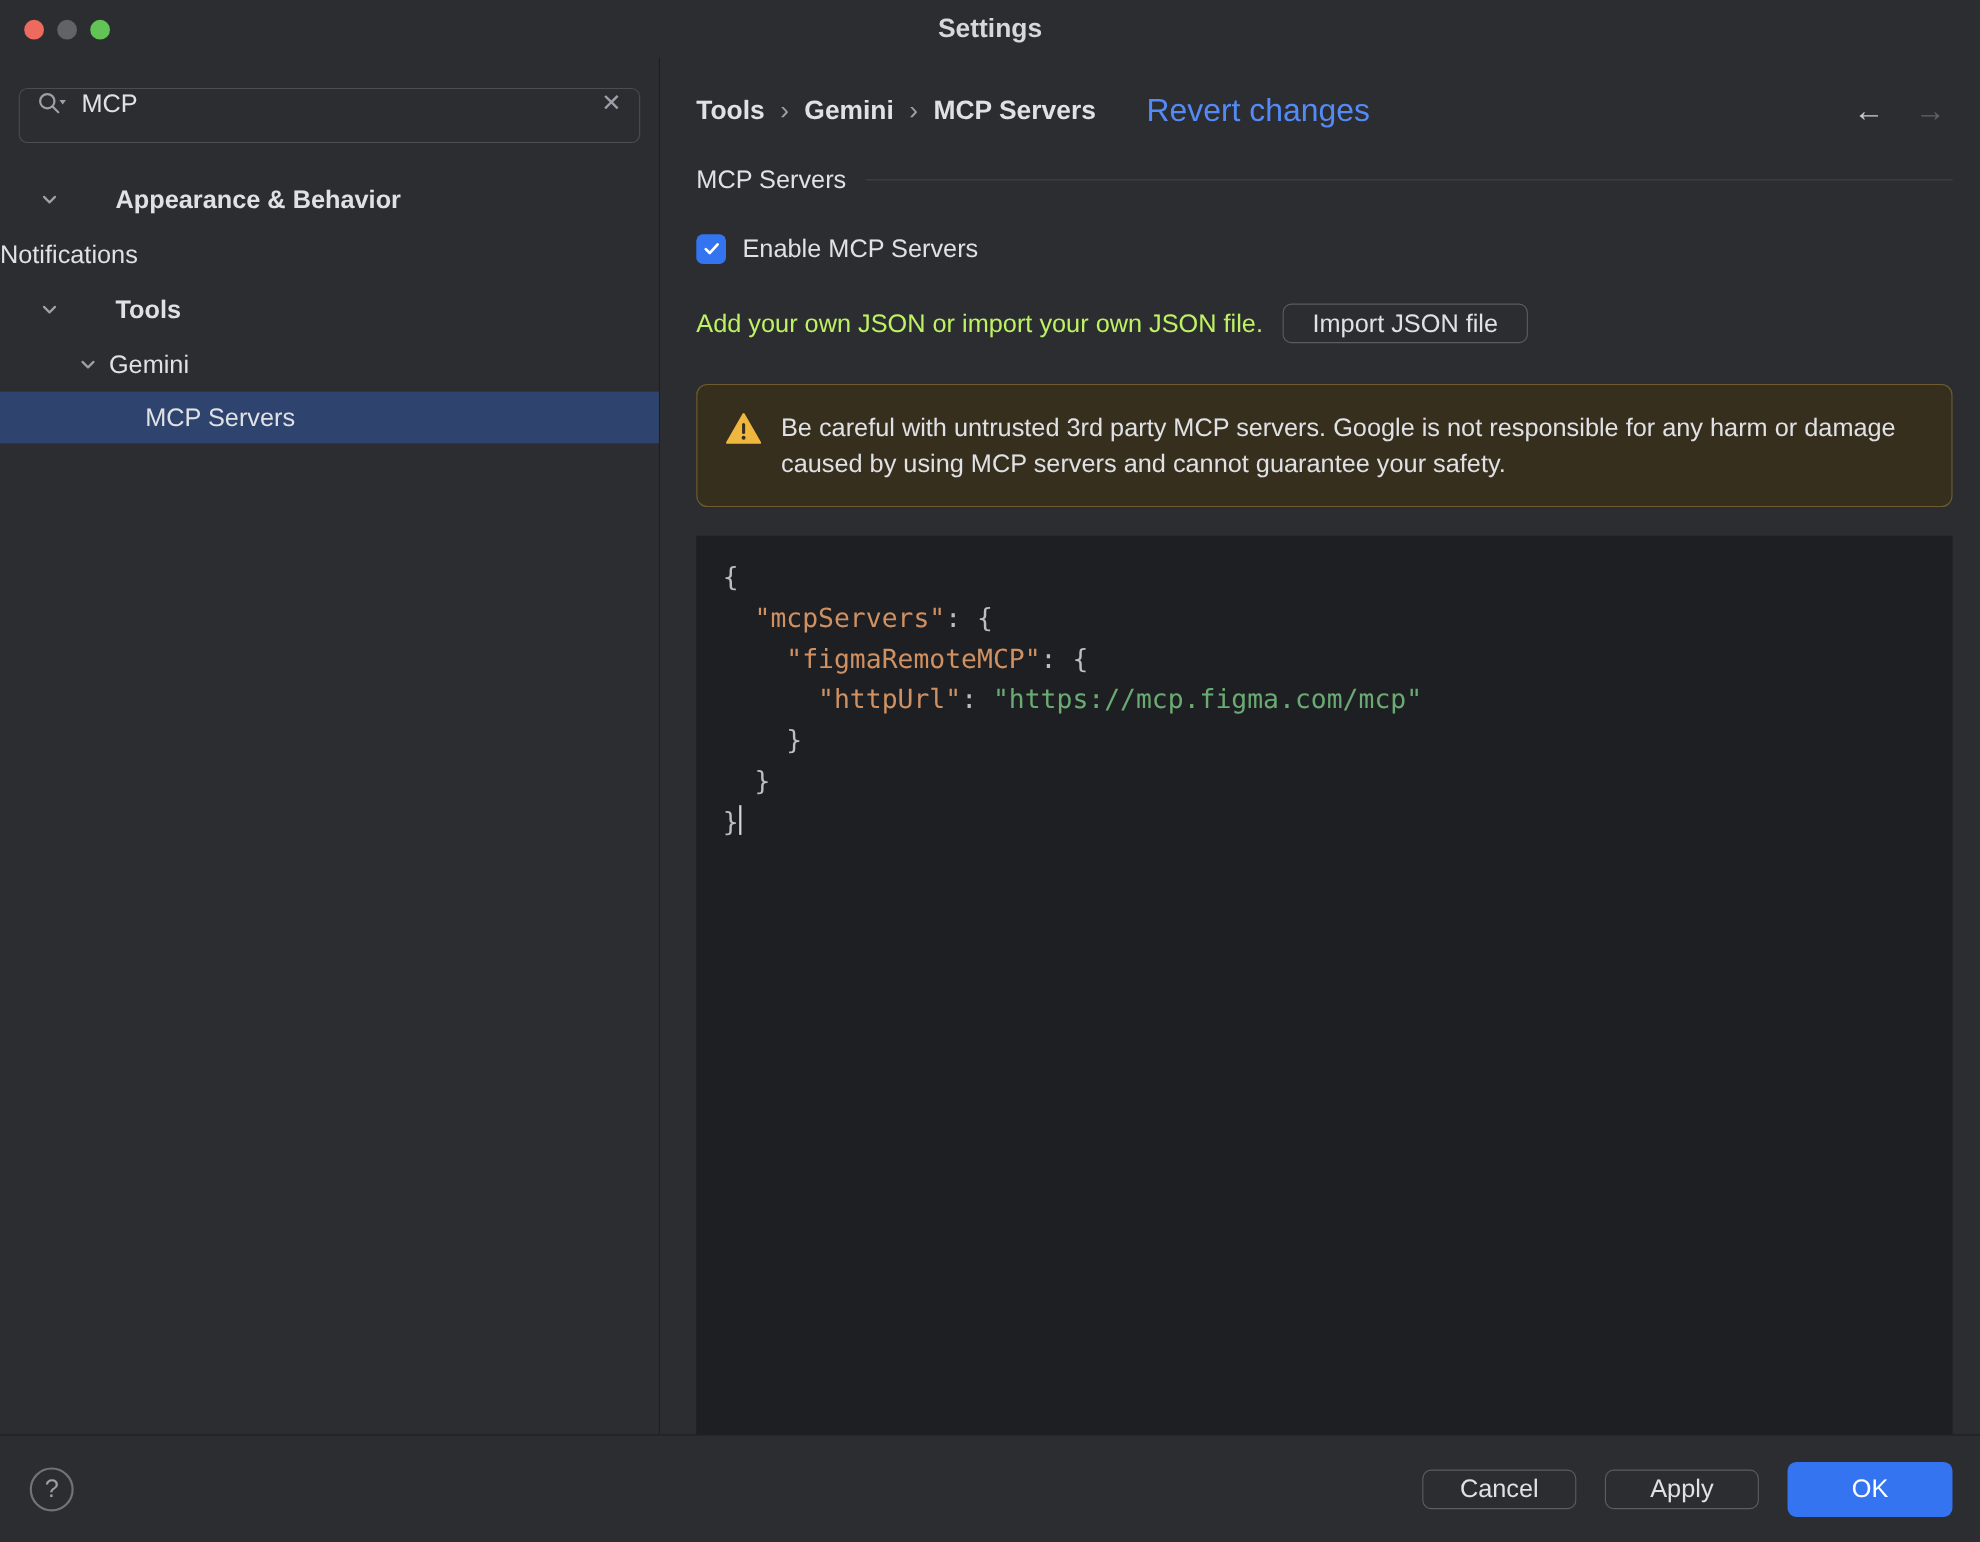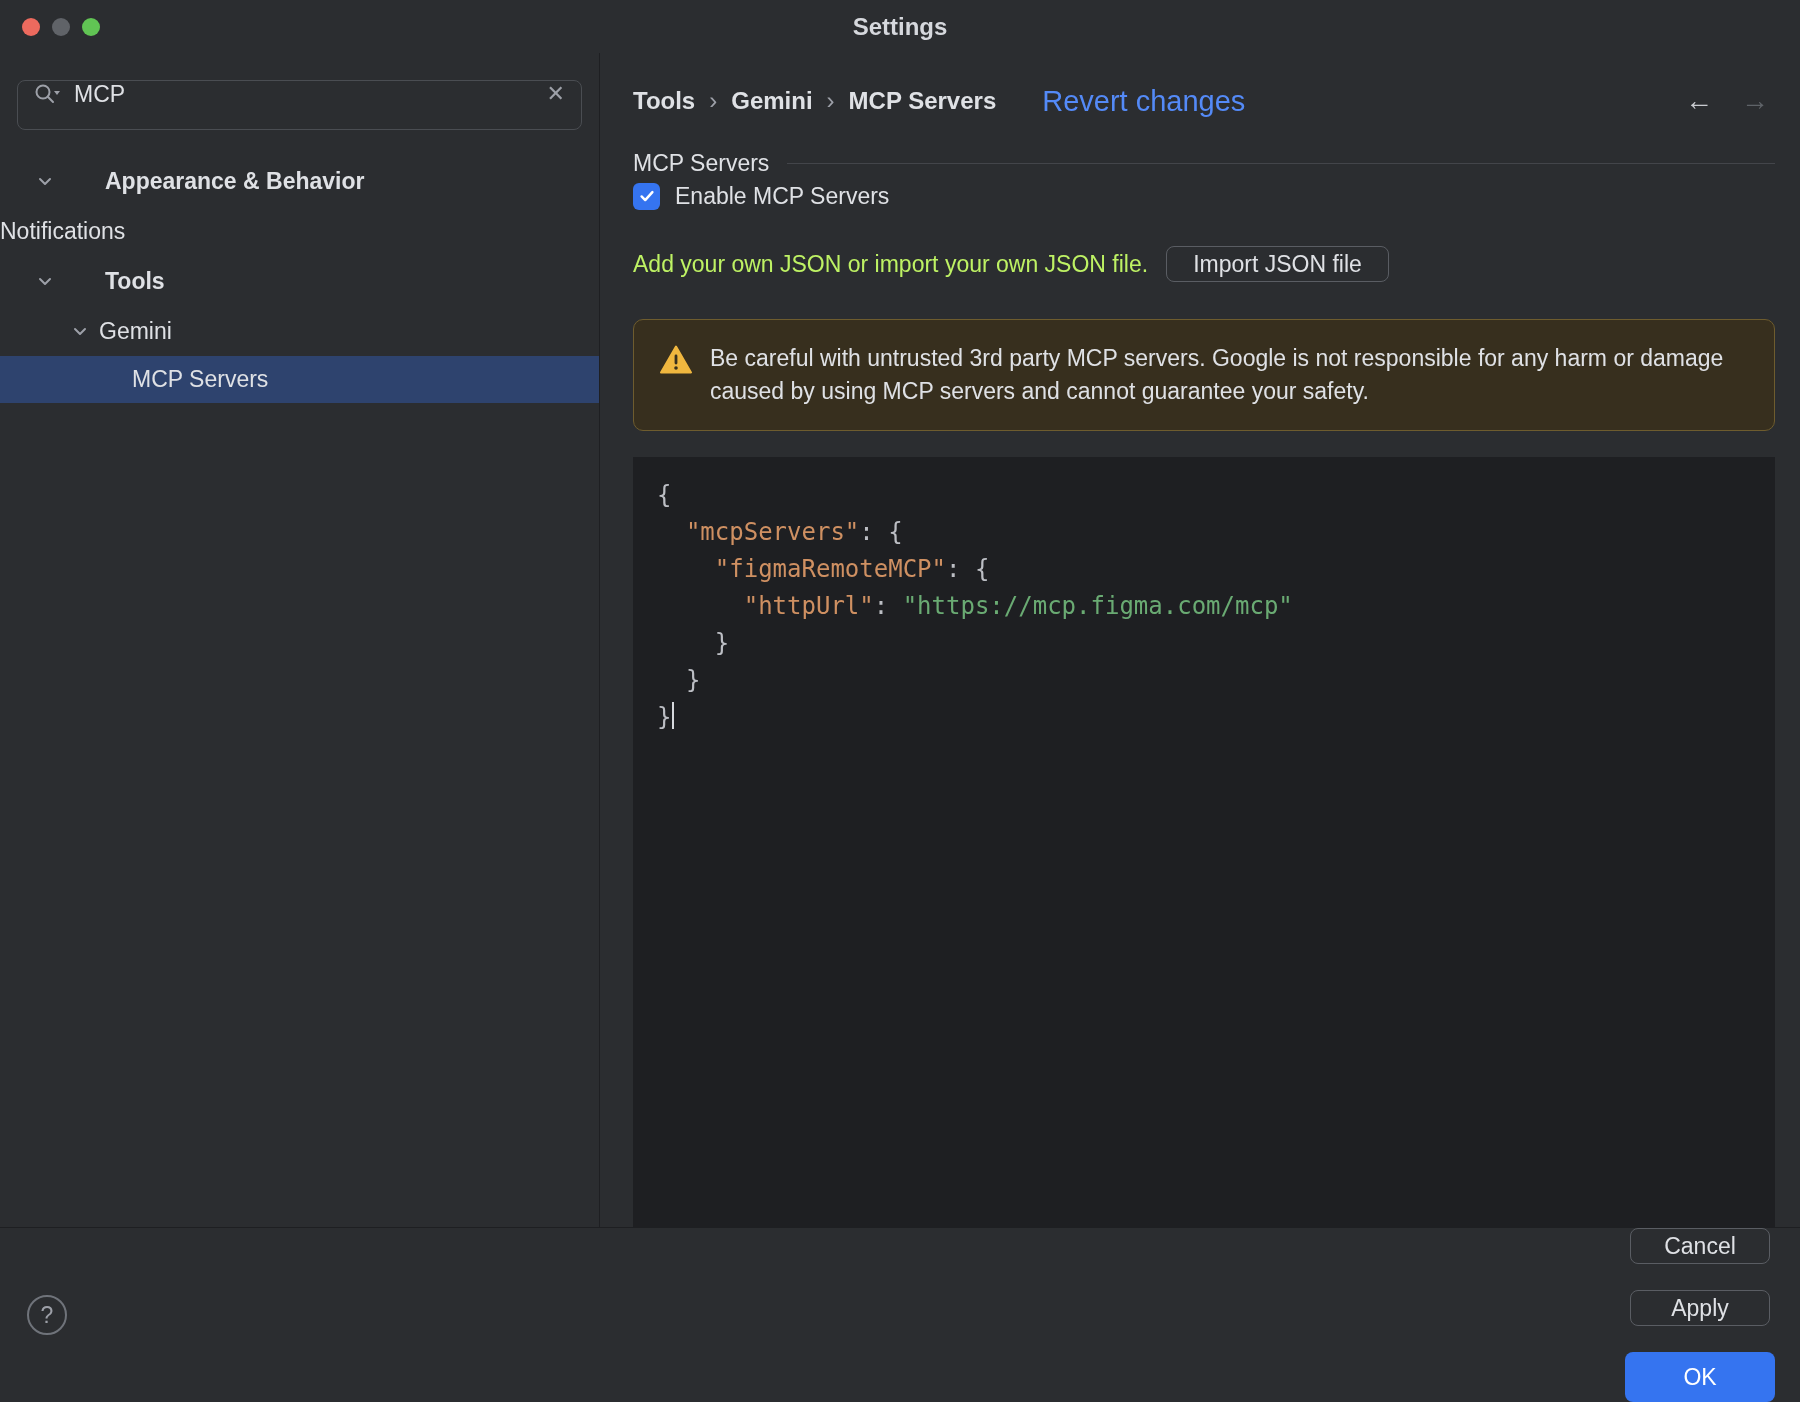--- a/index.html
+++ b/index.html
@@ -45,21 +45,21 @@
   .crumb-sep { font-size: 24px; color: #9da0a8; margin: 0 14px; }
   .revert-link { font-size: 29px; color: #548af7; margin-left: 46px; cursor: pointer; }
   .nav-arrows { margin-left: auto; display: flex; align-items: center; gap: 28px; padding-right: 6px; }
   .nav-back { font-size: 28px; color: #c9cbd0; cursor: pointer; }
   .nav-fwd { font-size: 28px; color: #5f6368; }
 
   .section-row { margin-top: 26px; height: 32px; display: flex; align-items: center; }
   .section-title { font-size: 23px; color: #dfe1e5; white-space: nowrap; }
   .section-rule { flex: 1; height: 1px; background: #43454a; margin-left: 18px; }
 
-  .checkbox-row { height: 34px; display: flex; align-items: center; gap: 15px; cursor: pointer; width: fit-content; }
+  .checkbox-row { margin-top: 30px; height: 34px; display: flex; align-items: center; gap: 15px; cursor: pointer; width: fit-content; }
   .checkbox { width: 27px; height: 27px; border-radius: 6px; background: #3574f0; display: flex; align-items: center; justify-content: center; }
   .checkbox-label { font-size: 23px; color: #dfe1e5; }
 
   .import-row { margin-top: 26px; height: 50px; display: flex; align-items: center; gap: 18px; }
   .import-text { font-size: 23px; color: #bef264; }
   .btn { height: 36px; padding: 0 26px; border-radius: 8px; border: 1px solid #5a5d63; background: transparent; color: #dfe1e5; font-size: 23px; font-family: "Liberation Sans", sans-serif; cursor: pointer; }
 
   .warning-banner { margin-top: 30px; border: 1px solid #6e5c2e; background: #372f1e; border-radius: 10px; padding: 22px 26px; display: flex; gap: 18px; align-items: flex-start; }
   .warn-icon { flex: 0 0 auto; margin-top: 3px; }
   .warn-text { font-size: 23px; line-height: 33px; color: #dfe1e5; }
@@ -67,21 +67,21 @@
   .editor { margin-top: 26px; flex: 1 1 auto; background: #1e1f22; padding: 20px 0 0 24px; overflow: hidden; font-family: "DejaVu Sans Mono", monospace; font-size: 24px; line-height: 37px; }
   .code-line { white-space: pre; }
   .tok-punct { color: #bcbec4; }
   .tok-key { color: #cf9062; }
   .tok-string { color: #6aab73; }
   .cursor { display: inline-block; width: 2px; height: 27px; background: #d6d8dd; vertical-align: -4px; margin-left: 1px; }
 
   
   .footer { flex: 0 0 98px; border-top: 1px solid #1e1f22; display: flex; align-items: center; padding: 0 25px 0 27px; }
   .help-circle { width: 40px; height: 40px; border: 2px solid #6f737a; border-radius: 50%; display: flex; align-items: center; justify-content: center; color: #9da0a8; font-size: 23px; cursor: pointer; }
-  .footer-buttons { margin-left: auto; display: flex; align-items: center; gap: 26px; flex-direction: column; }
+  .footer-buttons { margin-left: auto; display: flex; align-items: center; gap: 26px; }
   .btn-cancel, .btn-apply { min-width: 140px; }
   .btn-ok { min-width: 150px; height: 50px; border: none; border-radius: 8px; background: #3574f0; color: #ffffff; font-size: 23px; font-family: "Liberation Sans", sans-serif; cursor: pointer; }
 </style>
 </head>
 <body>
 
 <div class="window">
 
   <div class="titlebar">
     <div class="traffic-lights">

